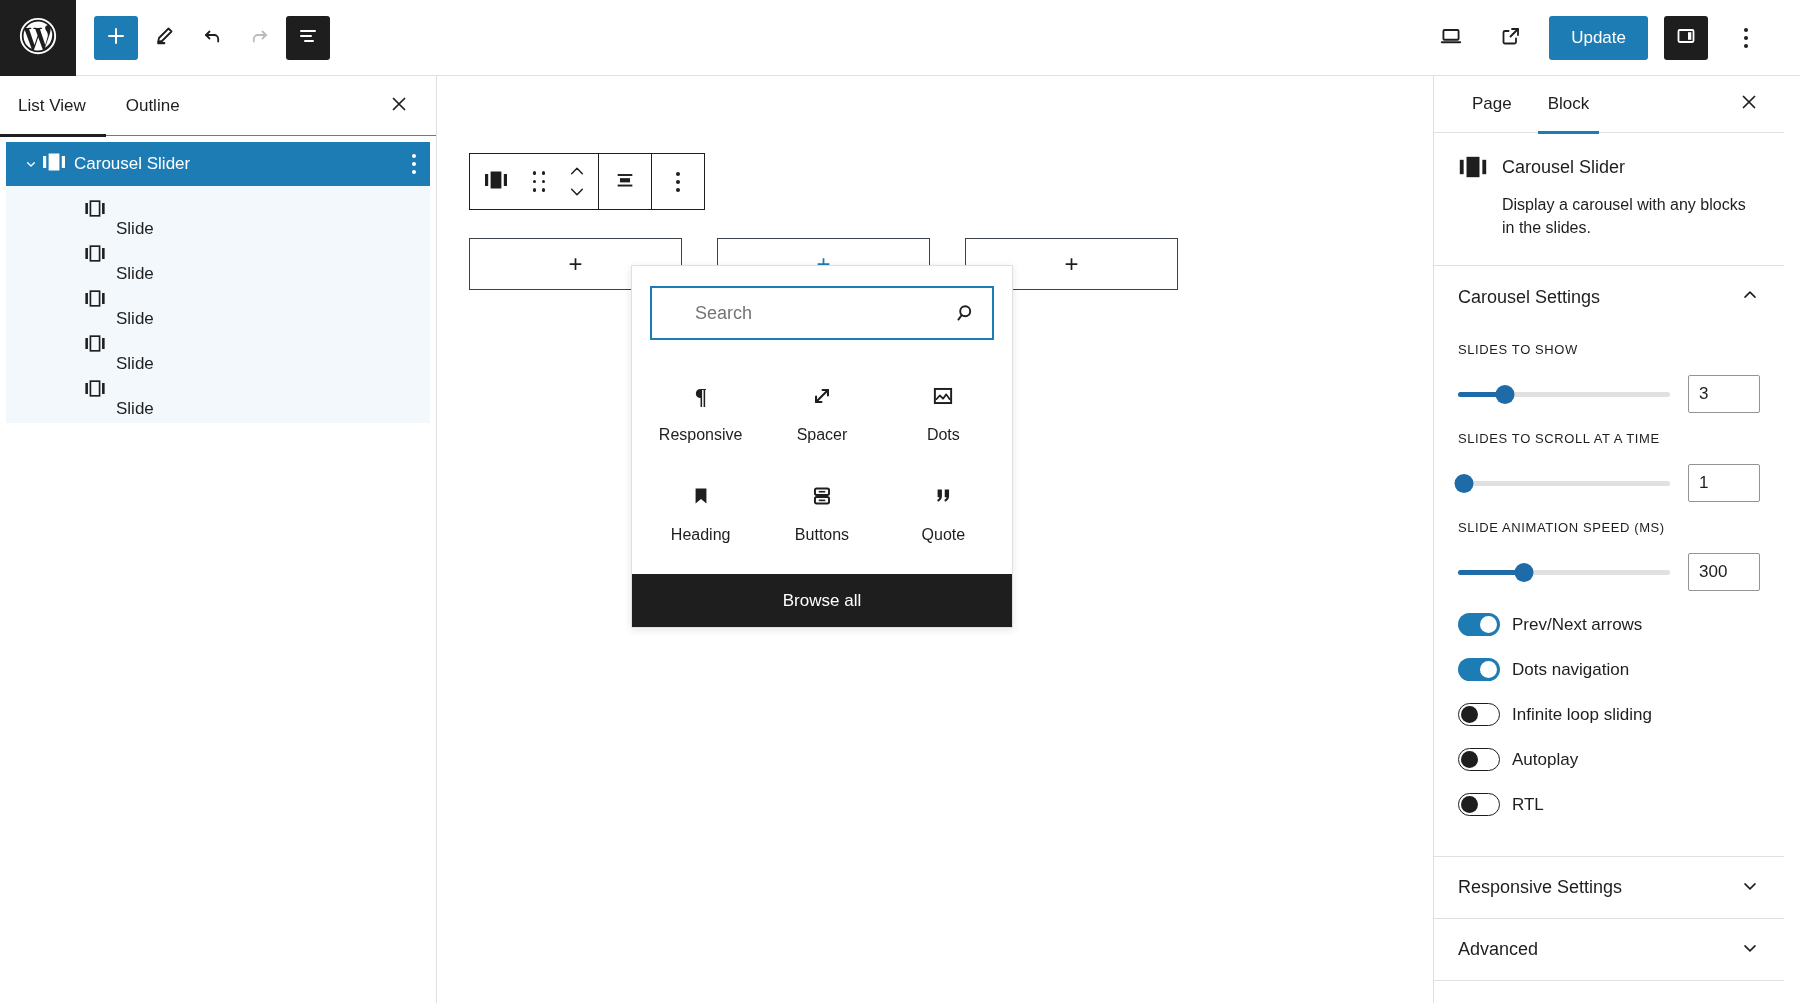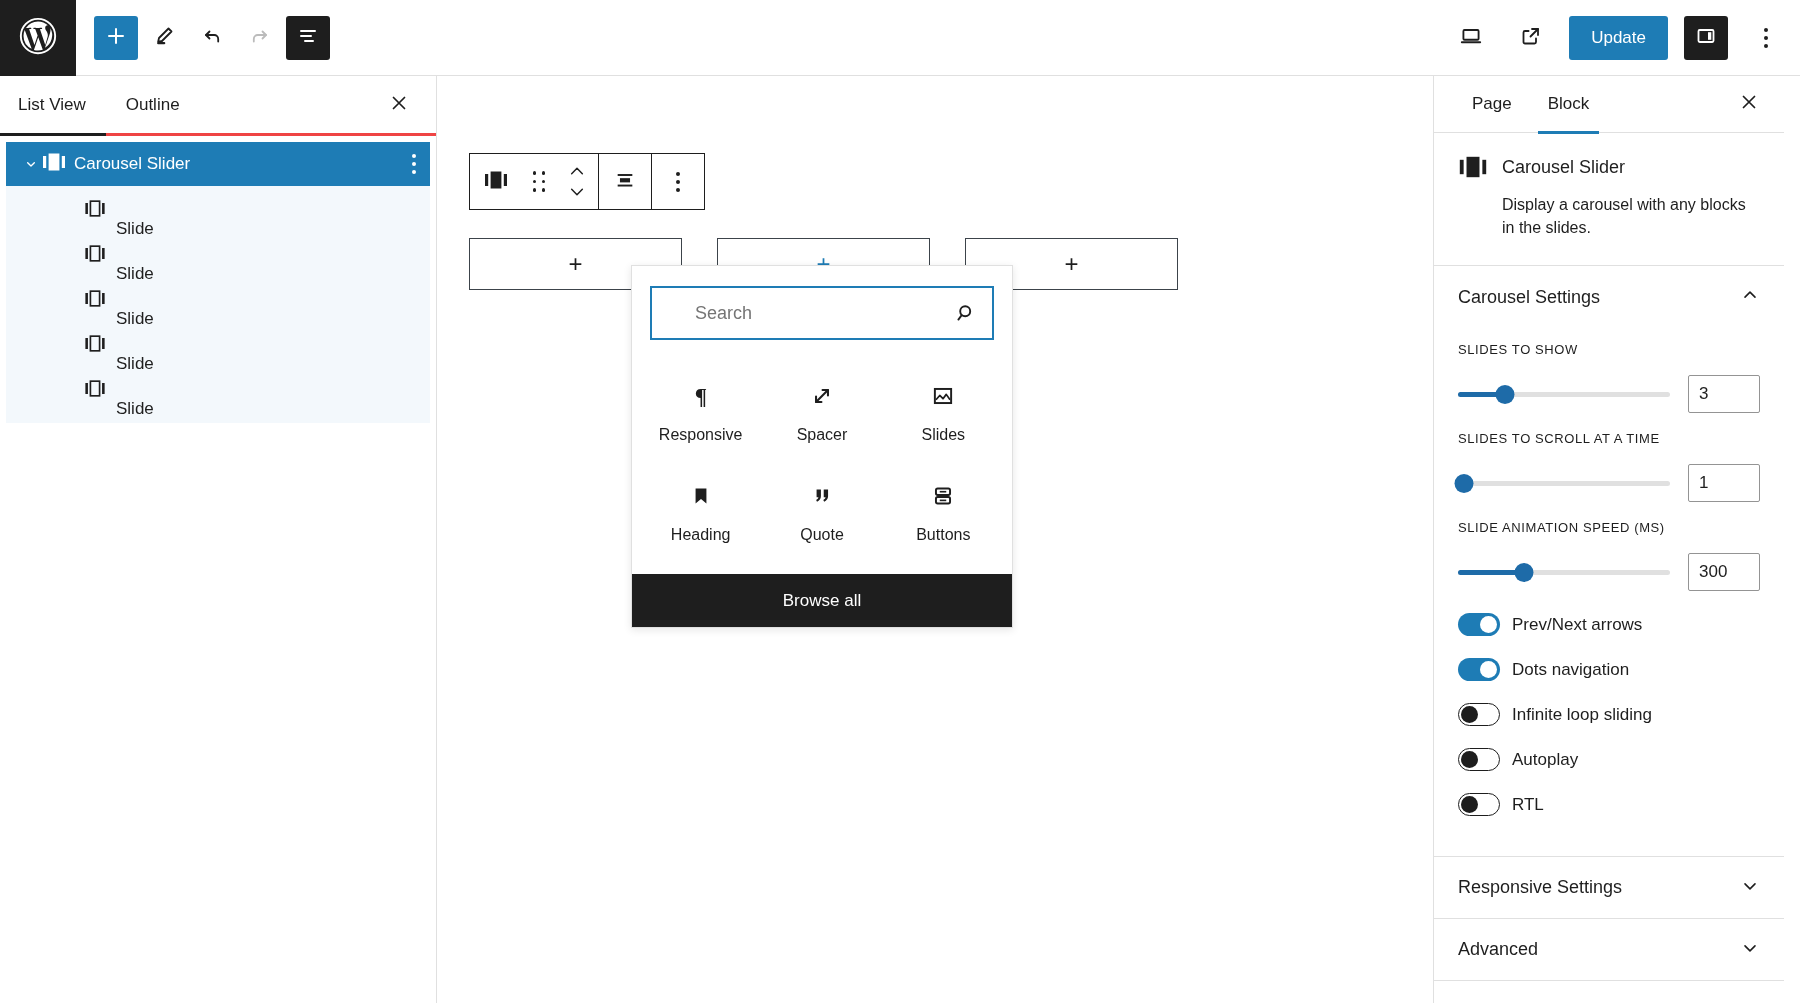--- a/index.html
+++ b/index.html
@@ -25,37 +25,37 @@
   }
   .topbar-left { display: flex; align-items: center; gap: 4px; padding-left: 18px; }
   .tb-btn {
     width: 44px; height: 44px; border-radius: 2px;
     display: flex; align-items: center; justify-content: center;
     cursor: pointer; background: transparent; border: none;
   }
   .tb-btn.primary { background: #1e7cb5; border-radius: 3px; }
   .tb-btn.dark { background: #1e1e1e; border-radius: 3px; }
   .tb-spacer { flex: 1; }
-  .topbar-right { display: flex; align-items: flex-start; gap: 16px; padding-right: 12px; }
+  .topbar-right { display: flex; align-items: flex-start; gap: 16px; padding-right: 32px; }
   .update-btn {
     background: #1e7cb5; color: #fff; border: none; border-radius: 3px;
     height: 44px; padding: 0 22px; font-size: 17px; cursor: pointer;
     font-family: "Liberation Sans", sans-serif;
   }
   .kebab-v { display: flex; flex-direction: column; gap: 4px; align-items: center; }
   .kebab-v i { width: 4px; height: 4px; border-radius: 50%; background: #1e1e1e; display: block; }
 
   
   .listview {
     position: absolute; top: 76px; left: 0; width: 437px; height: 927px;
     background: #fff; border-right: 1px solid #e0e0e0;
   }
   .lv-tabs {
     display: flex; align-items: center; height: 60px;
-    border-bottom: 3px solid #ef4444; position: relative;
+    border-bottom: 1px solid #ef4444; position: relative;
   }
   .lv-tab {
     font-size: 17px; color: #1e1e1e; cursor: pointer;
     height: 60px; display: flex; align-items: center; padding: 0 20px;
     position: relative;
   }
   .lv-tab:first-child { padding-left: 18px; }
   .lv-tab.active::after {
     content: ""; position: absolute; bottom: -1px; left: 0; right: 0;
     height: 3px; background: #1e1e1e;
@@ -505,50 +505,50 @@
           </span>
           <span class="ins-label">Spacer</span>
         </div>
         <div class="ins-item">
           <span class="ins-ico">
             <svg width="26" height="26" viewBox="0 0 24 24" fill="none">
               <rect x="4.5" y="5.5" width="15" height="13" stroke="#1e1e1e" stroke-width="1.8"></rect>
               <path d="M5.5 15.5l3.5-4 3 3 3-4 3.5 5" stroke="#1e1e1e" stroke-width="1.6" stroke-linejoin="round"></path>
             </svg>
           </span>
-          <span class="ins-label">Slides</span>
+          <span class="ins-label">Dots</span>
         </div>
         <div class="ins-item">
           <span class="ins-ico">
             <svg width="26" height="26" viewBox="0 0 24 24">
               <path d="M7 5h10v14l-5-4.2L7 19V5z" fill="#1e1e1e"></path>
             </svg>
           </span>
           <span class="ins-label">Heading</span>
-        </div>
-        <div class="ins-item">
-          <span class="ins-ico">
-            <svg width="26" height="26" viewBox="0 0 24 24">
-              <path d="M7 6h4v6.2c0 2.4-1.4 4.1-3.6 5l-.8-1.6c1.3-.6 2-1.4 2.1-2.4H7V6z" fill="#1e1e1e"></path>
-              <path d="M13.6 6h4v6.2c0 2.4-1.4 4.1-3.6 5l-.8-1.6c1.3-.6 2-1.4 2.1-2.4h-1.7V6z" fill="#1e1e1e"></path>
-            </svg>
-          </span>
-          <span class="ins-label">Quote</span>
         </div>
         <div class="ins-item">
           <span class="ins-ico">
             <svg width="26" height="26" viewBox="0 0 24 24" fill="none">
               <rect x="5.5" y="5" width="13" height="6" rx="1.6" stroke="#1e1e1e" stroke-width="1.8"></rect>
               <rect x="9" y="7.3" width="6" height="1.5" fill="#1e1e1e"></rect>
               <rect x="5.5" y="13" width="13" height="6" rx="1.6" stroke="#1e1e1e" stroke-width="1.8"></rect>
               <rect x="9" y="15.3" width="6" height="1.5" fill="#1e1e1e"></rect>
             </svg>
           </span>
           <span class="ins-label">Buttons</span>
         </div>
+        <div class="ins-item">
+          <span class="ins-ico">
+            <svg width="26" height="26" viewBox="0 0 24 24">
+              <path d="M7 6h4v6.2c0 2.4-1.4 4.1-3.6 5l-.8-1.6c1.3-.6 2-1.4 2.1-2.4H7V6z" fill="#1e1e1e"></path>
+              <path d="M13.6 6h4v6.2c0 2.4-1.4 4.1-3.6 5l-.8-1.6c1.3-.6 2-1.4 2.1-2.4h-1.7V6z" fill="#1e1e1e"></path>
+            </svg>
+          </span>
+          <span class="ins-label">Quote</span>
+        </div>
       </div>
 
       <div class="browse-all">Browse all</div>
     </div>
   </div>
 
   <div class="inspector">
 
     <div class="insp-tabs">
       <div class="insp-tab">Page</div>

